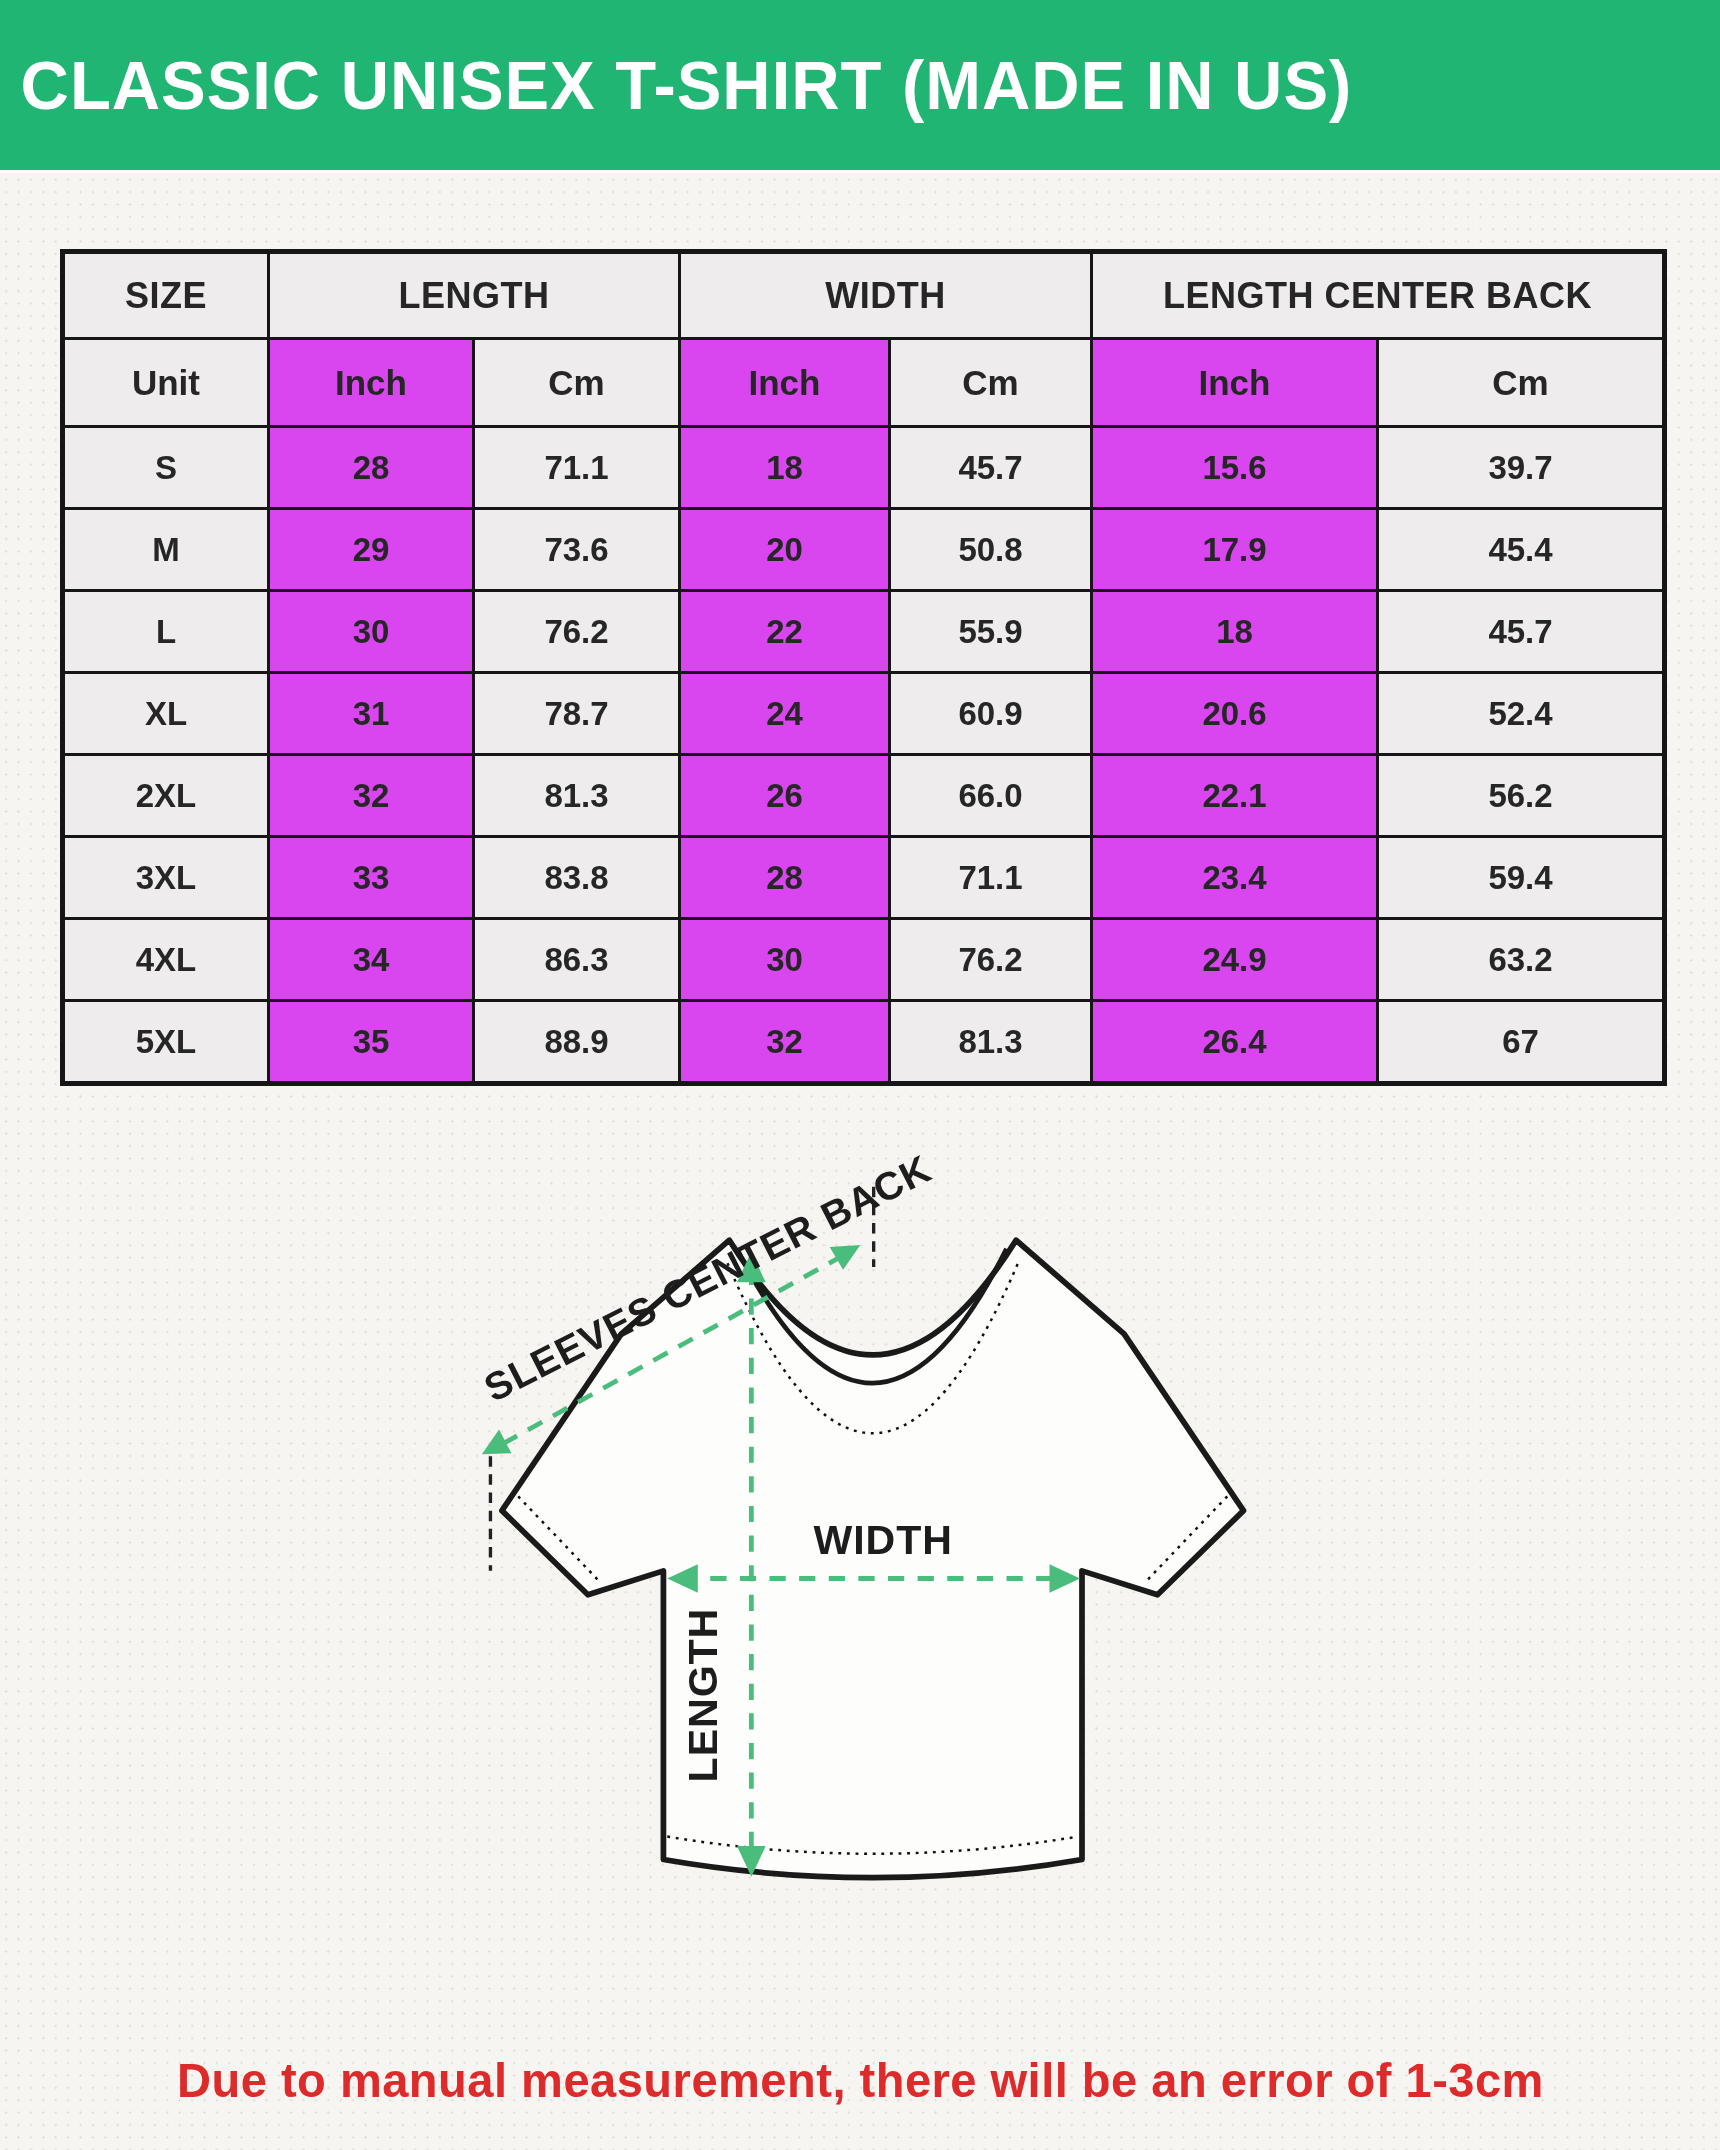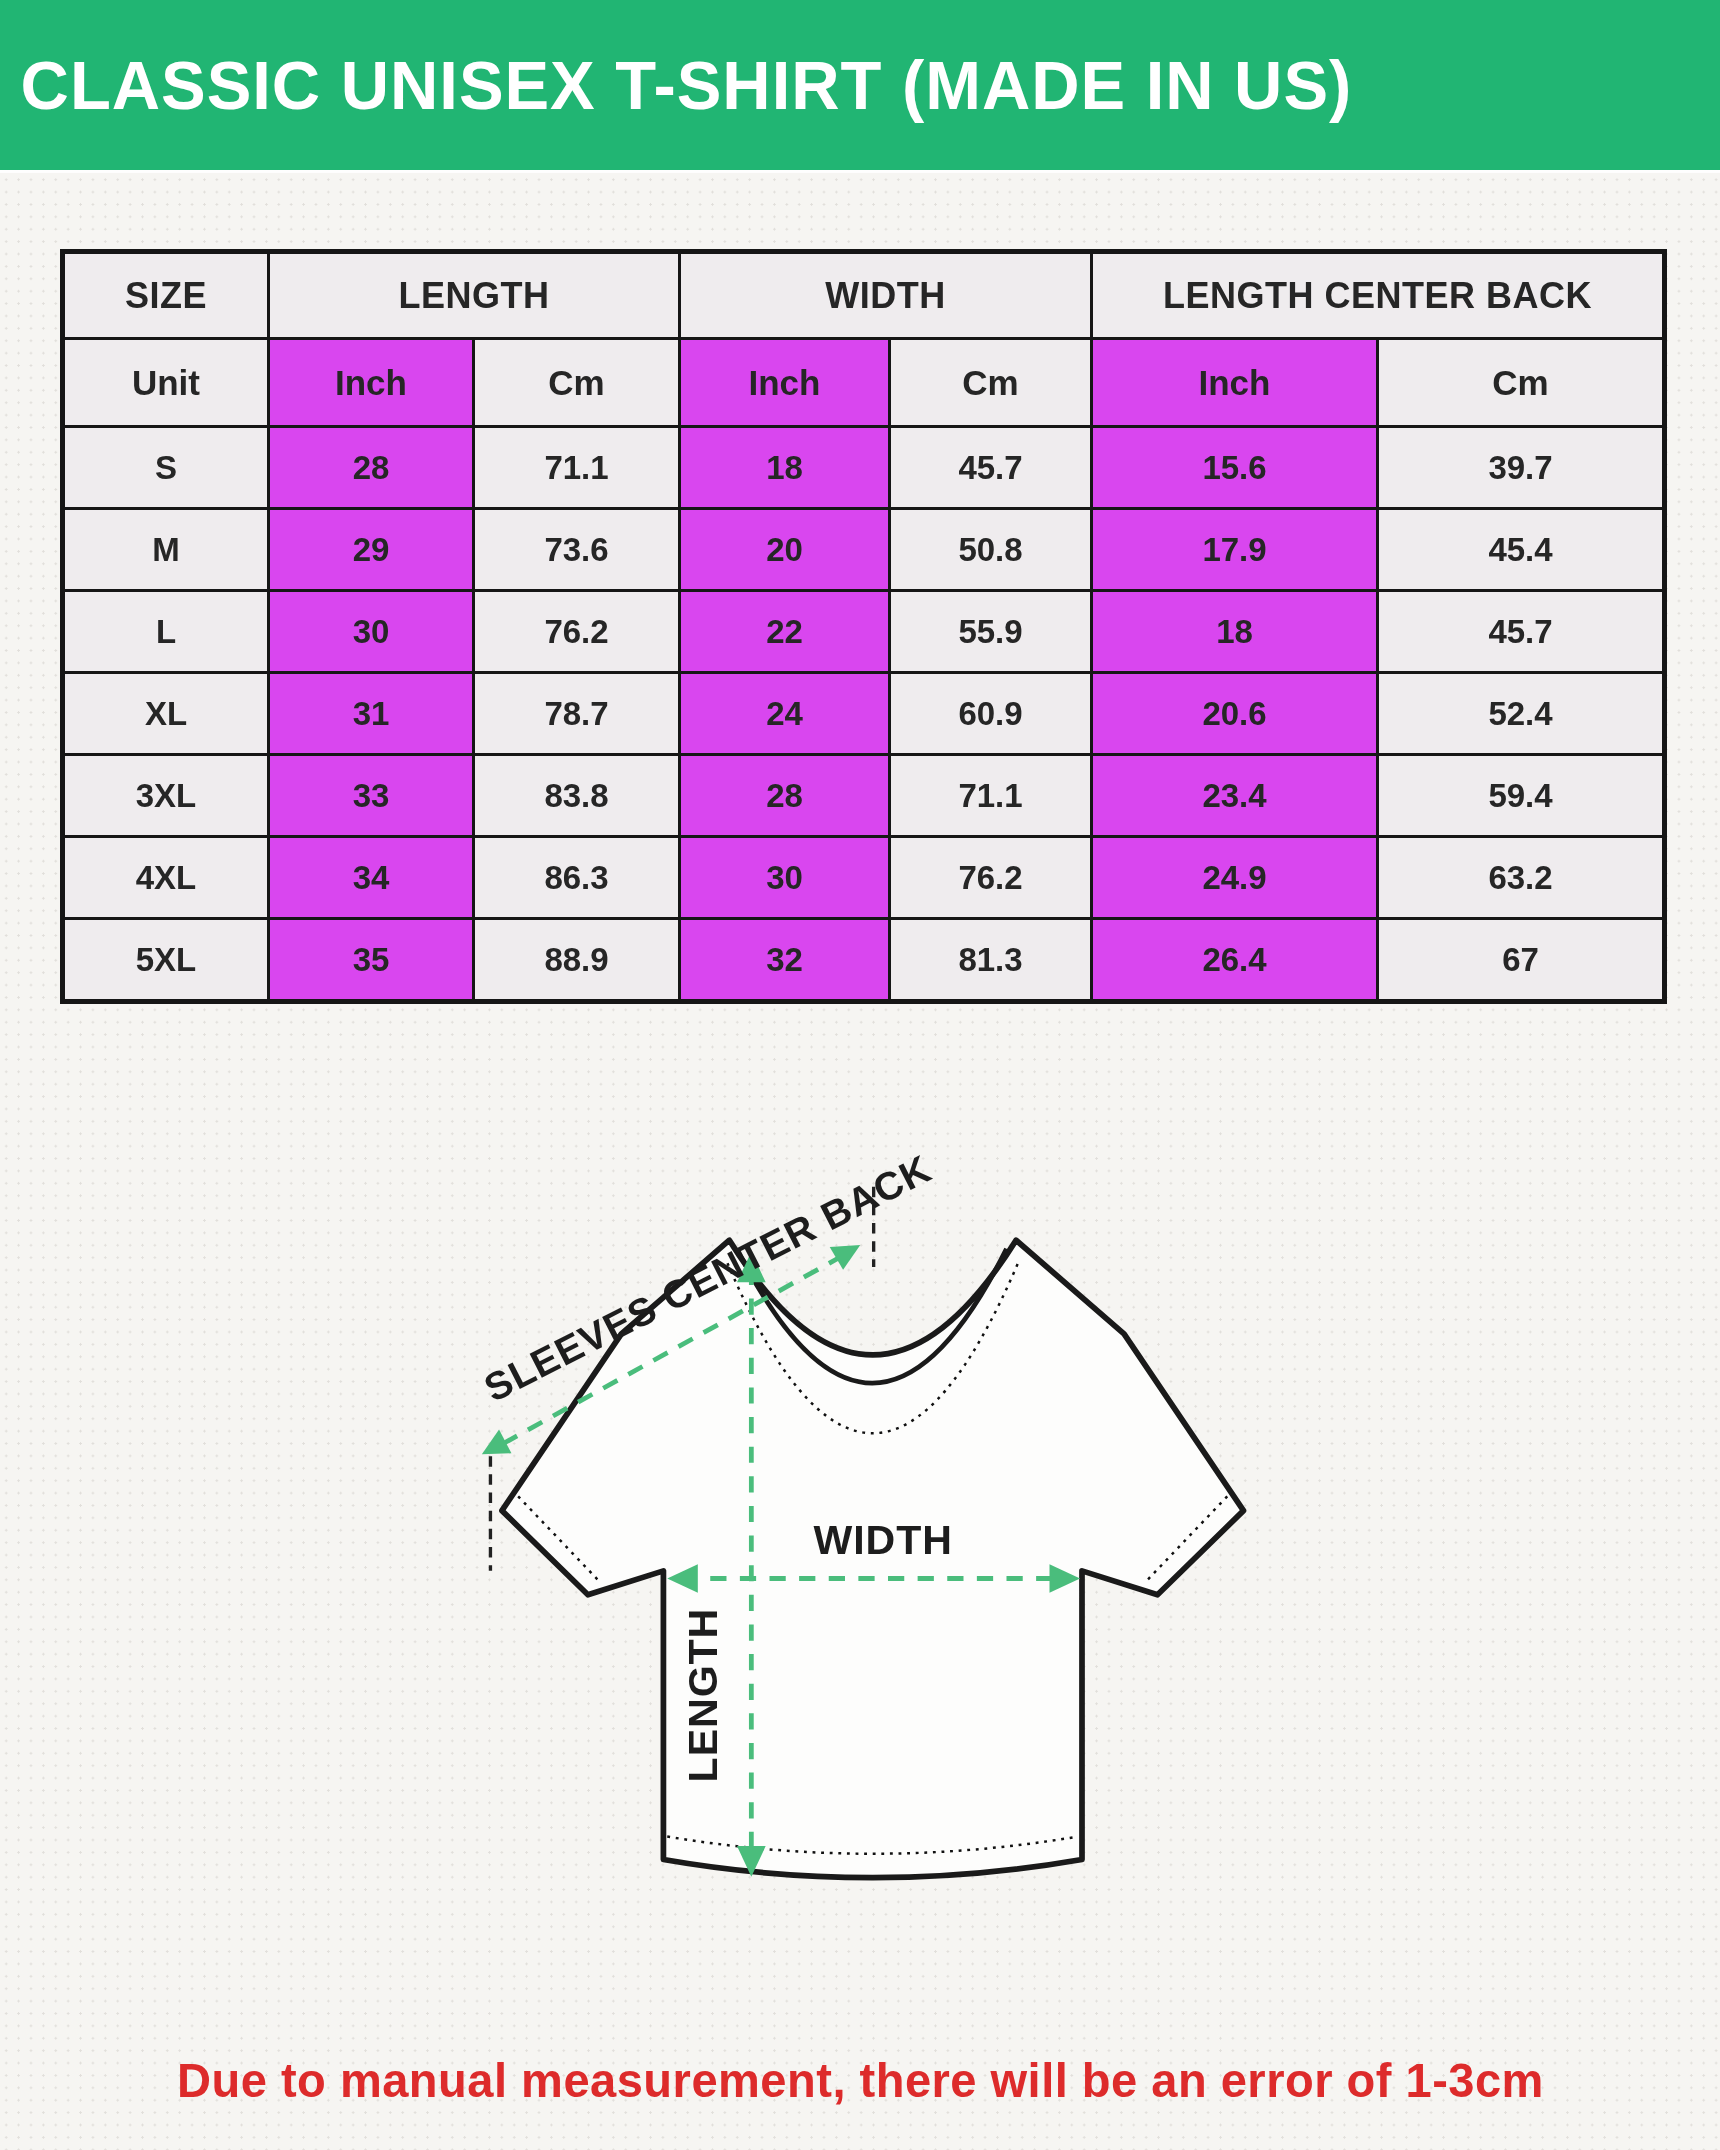--- a/index.html
+++ b/index.html
@@ -106,20 +106,29 @@
       <tr class="data-row">
         <td class="g">XL</td>
         <td class="w">31</td>
         <td class="g">78.7</td>
         <td class="w">24</td>
         <td class="g">60.9</td>
         <td class="w">20.6</td>
         <td class="g">52.4</td>
       </tr>
       <tr class="data-row">
+        <td class="g">2XL</td>
+        <td class="w">32</td>
+        <td class="g">81.3</td>
+        <td class="w">26</td>
+        <td class="g">66.0</td>
+        <td class="w">22.1</td>
+        <td class="g">56.2</td>
+      </tr>
+      <tr class="data-row">
         <td class="g">3XL</td>
         <td class="w">33</td>
         <td class="g">83.8</td>
         <td class="w">28</td>
         <td class="g">71.1</td>
         <td class="w">23.4</td>
         <td class="g">59.4</td>
       </tr>
       <tr class="data-row">
         <td class="g">4XL</td>

